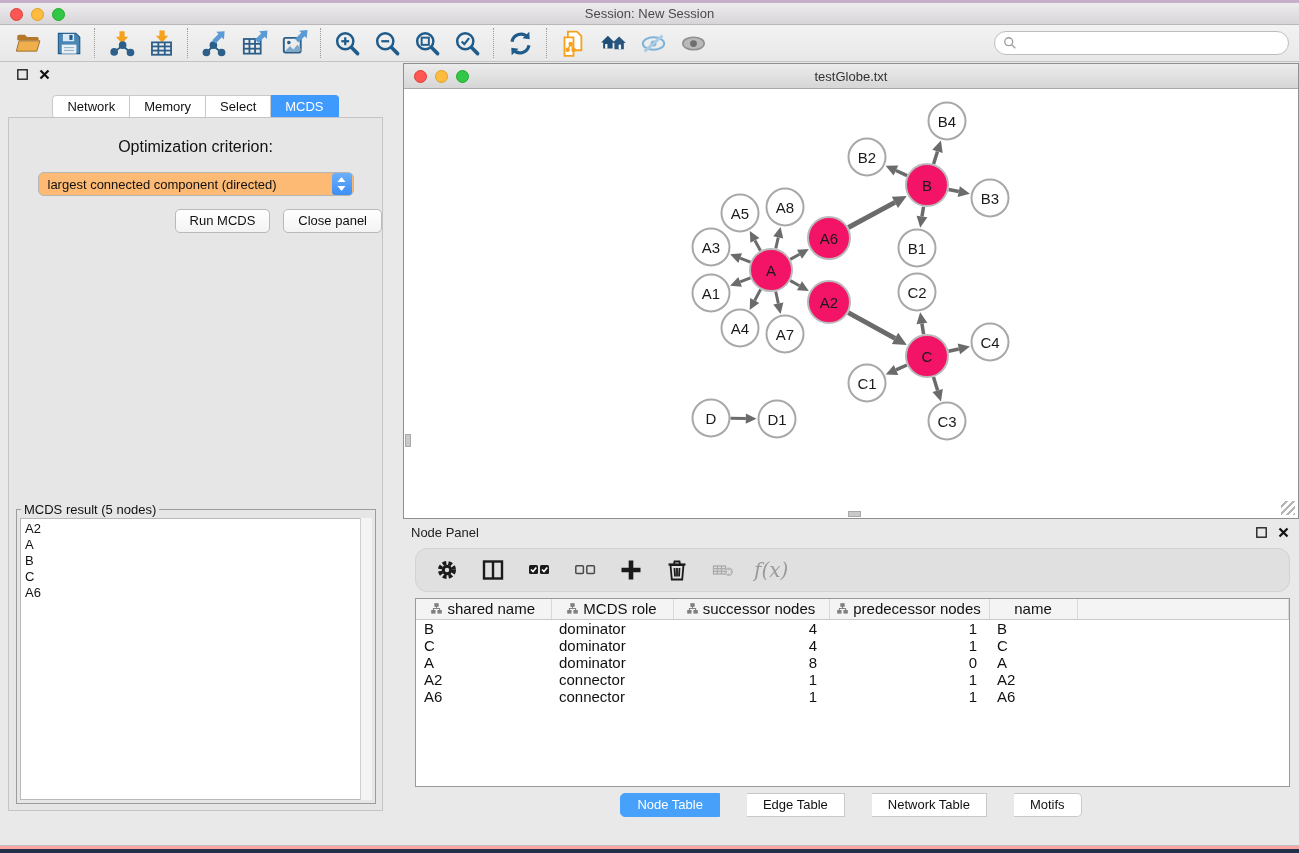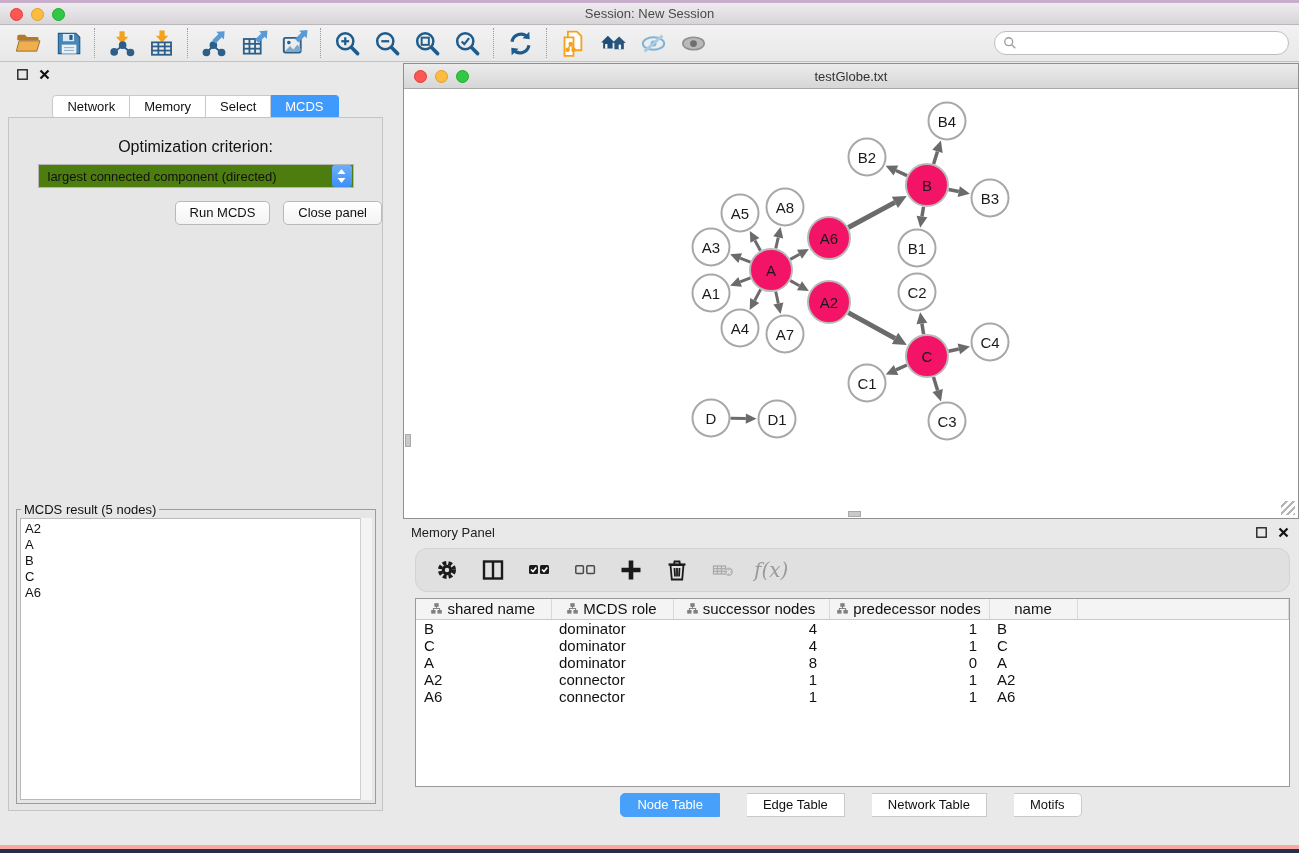--- a/index.html
+++ b/index.html
@@ -44,22 +44,22 @@
   .control-panel { position:absolute; left:0; top:62px; width:391px; height:758px; background:#e9e9e9; }
   .cp-tabs { position:absolute; left:0; top:33px; width:100%; display:flex; justify-content:center; }
   .cp-tab { font-size:13px; color:#111; background:#fff; border:1px solid #c9c9c9; border-left-width:0;
     padding:3px 14px 4px; cursor:default; }
   .cp-tab:first-child { border-left-width:1px; border-radius:4px 0 0 4px; }
   .cp-tab:last-child { border-radius:0 4px 4px 0; }
   .cp-tab.active { background:#3e9afd; border-color:#3e9afd; color:#fff; }
   .cp-body { position:absolute; left:8px; top:55px; width:375px; height:694px;
     background:#e6e6e6; border:1px solid #c4c4c4; }
   .opt-label { text-align:center; margin-top:20px; font-size:16px; color:#111; }
-  .dropdown { position:relative; margin:8px auto 0; width:316px; height:24px; background:#4d7c0f;
-    border:1px solid #b5b5b5; border-radius:0; display:flex; align-items:center; }
+  .dropdown { position:relative; margin:16px auto 0; width:316px; height:24px; background:#fdba74;
+    border:1px solid #b5b5b5; border-radius:6px; display:flex; align-items:center; }
   .dropdown .dd-value { flex:1; font-size:13px; color:#111; padding-left:9px; white-space:nowrap; }
   .dd-stepper { width:20px; height:22px; margin-right:1px; border-radius:3px;
     background:linear-gradient(#6cb0fa,#3d8ef5); display:flex; flex-direction:column;
     align-items:center; justify-content:center; gap:2px; }
   .dd-stepper svg { width:9px; height:6px; }
   .btn-row { display:flex; justify-content:flex-end; gap:13px; margin-top:13px; }
   .push-btn { background:linear-gradient(#ffffff,#f3f3f3); border:1px solid #b9b9b9; border-radius:5px;
     font-size:13px; color:#111; padding:3px 14px 4px; min-width:94px; text-align:center; }
   .result-fieldset { position:absolute; left:7px; top:391px; width:360px; height:295px;
     border:1px solid #9d9d9d; }
@@ -479,21 +479,21 @@
           </g>
         </svg>
       <div class="scroll-thumb" style="left:0;top:344px;width:6px;height:13px;"></div>
       <div class="scroll-thumb" style="left:443px;bottom:0;width:13px;height:6px;"></div>
       <div class="grip"></div>
     </div>
   </div>
 
   <div class="table-panel">
     <div class="panel-header">
-      <span class="ph-title">Memory Panel</span>
+      <span class="ph-title">Node Panel</span>
       <span class="ph-btn">
           <svg viewBox="0 0 11 11">
             <rect x="0.8" y="0.8" width="9.4" height="9.4" fill="none" stroke="#222" stroke-width="1.4"></rect>
           </svg>
         </span>
       <span class="ph-btn">
           <svg viewBox="0 0 11 11">
             <path d="M1.5 1.5 9.5 9.5 M9.5 1.5 1.5 9.5" stroke="#111" stroke-width="2.2"></path>
           </svg>
         </span>

